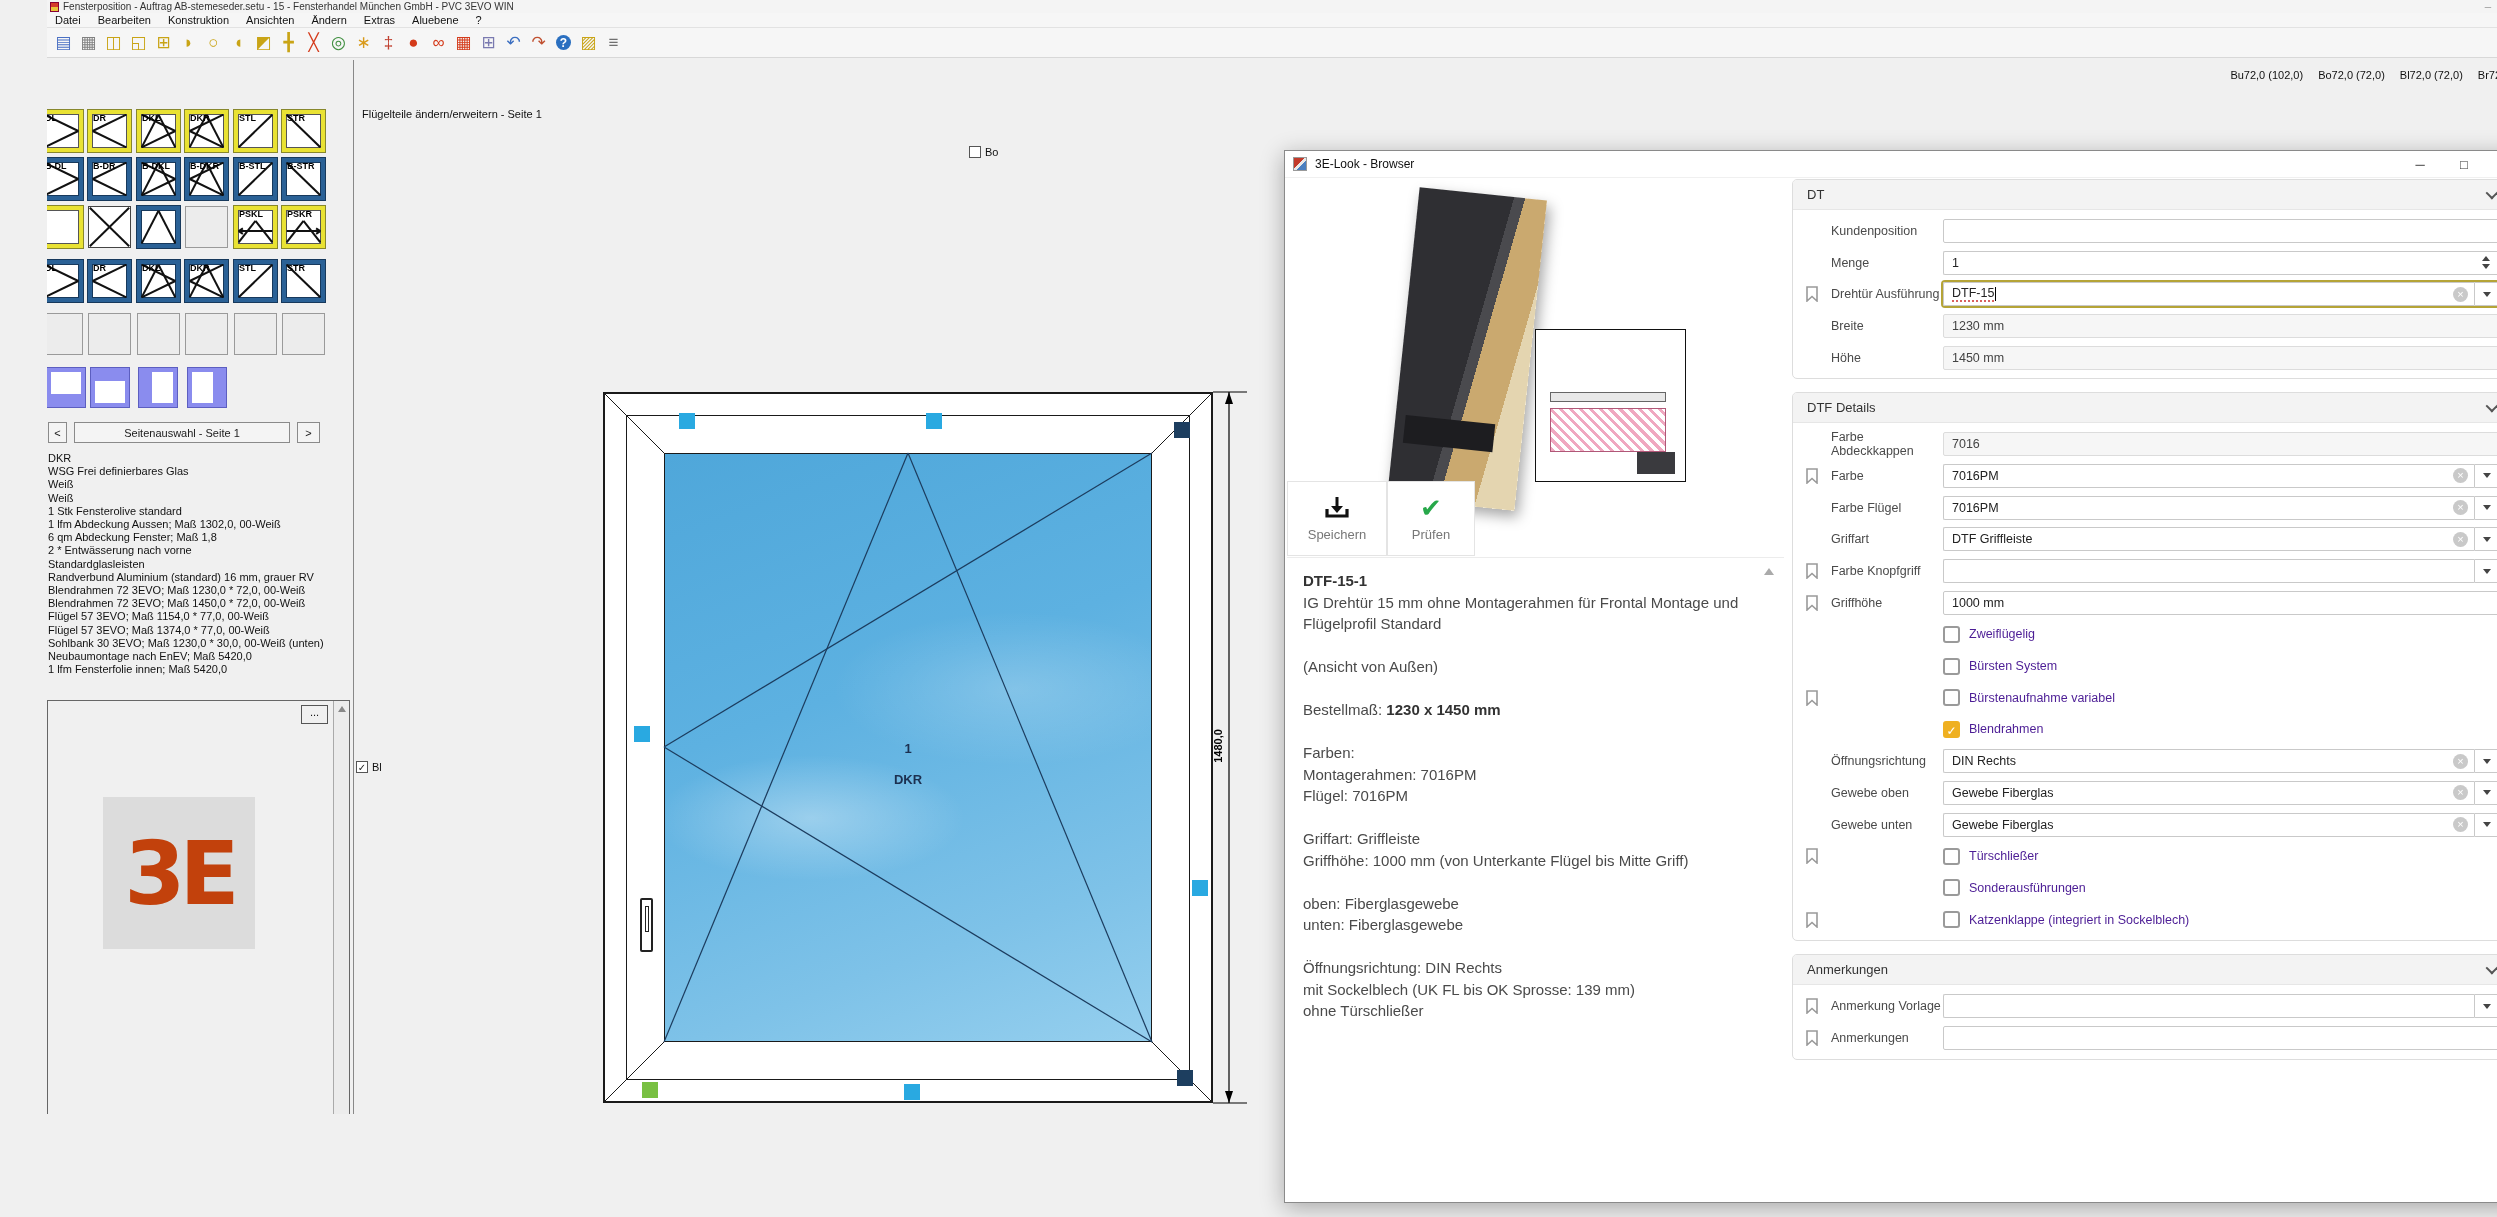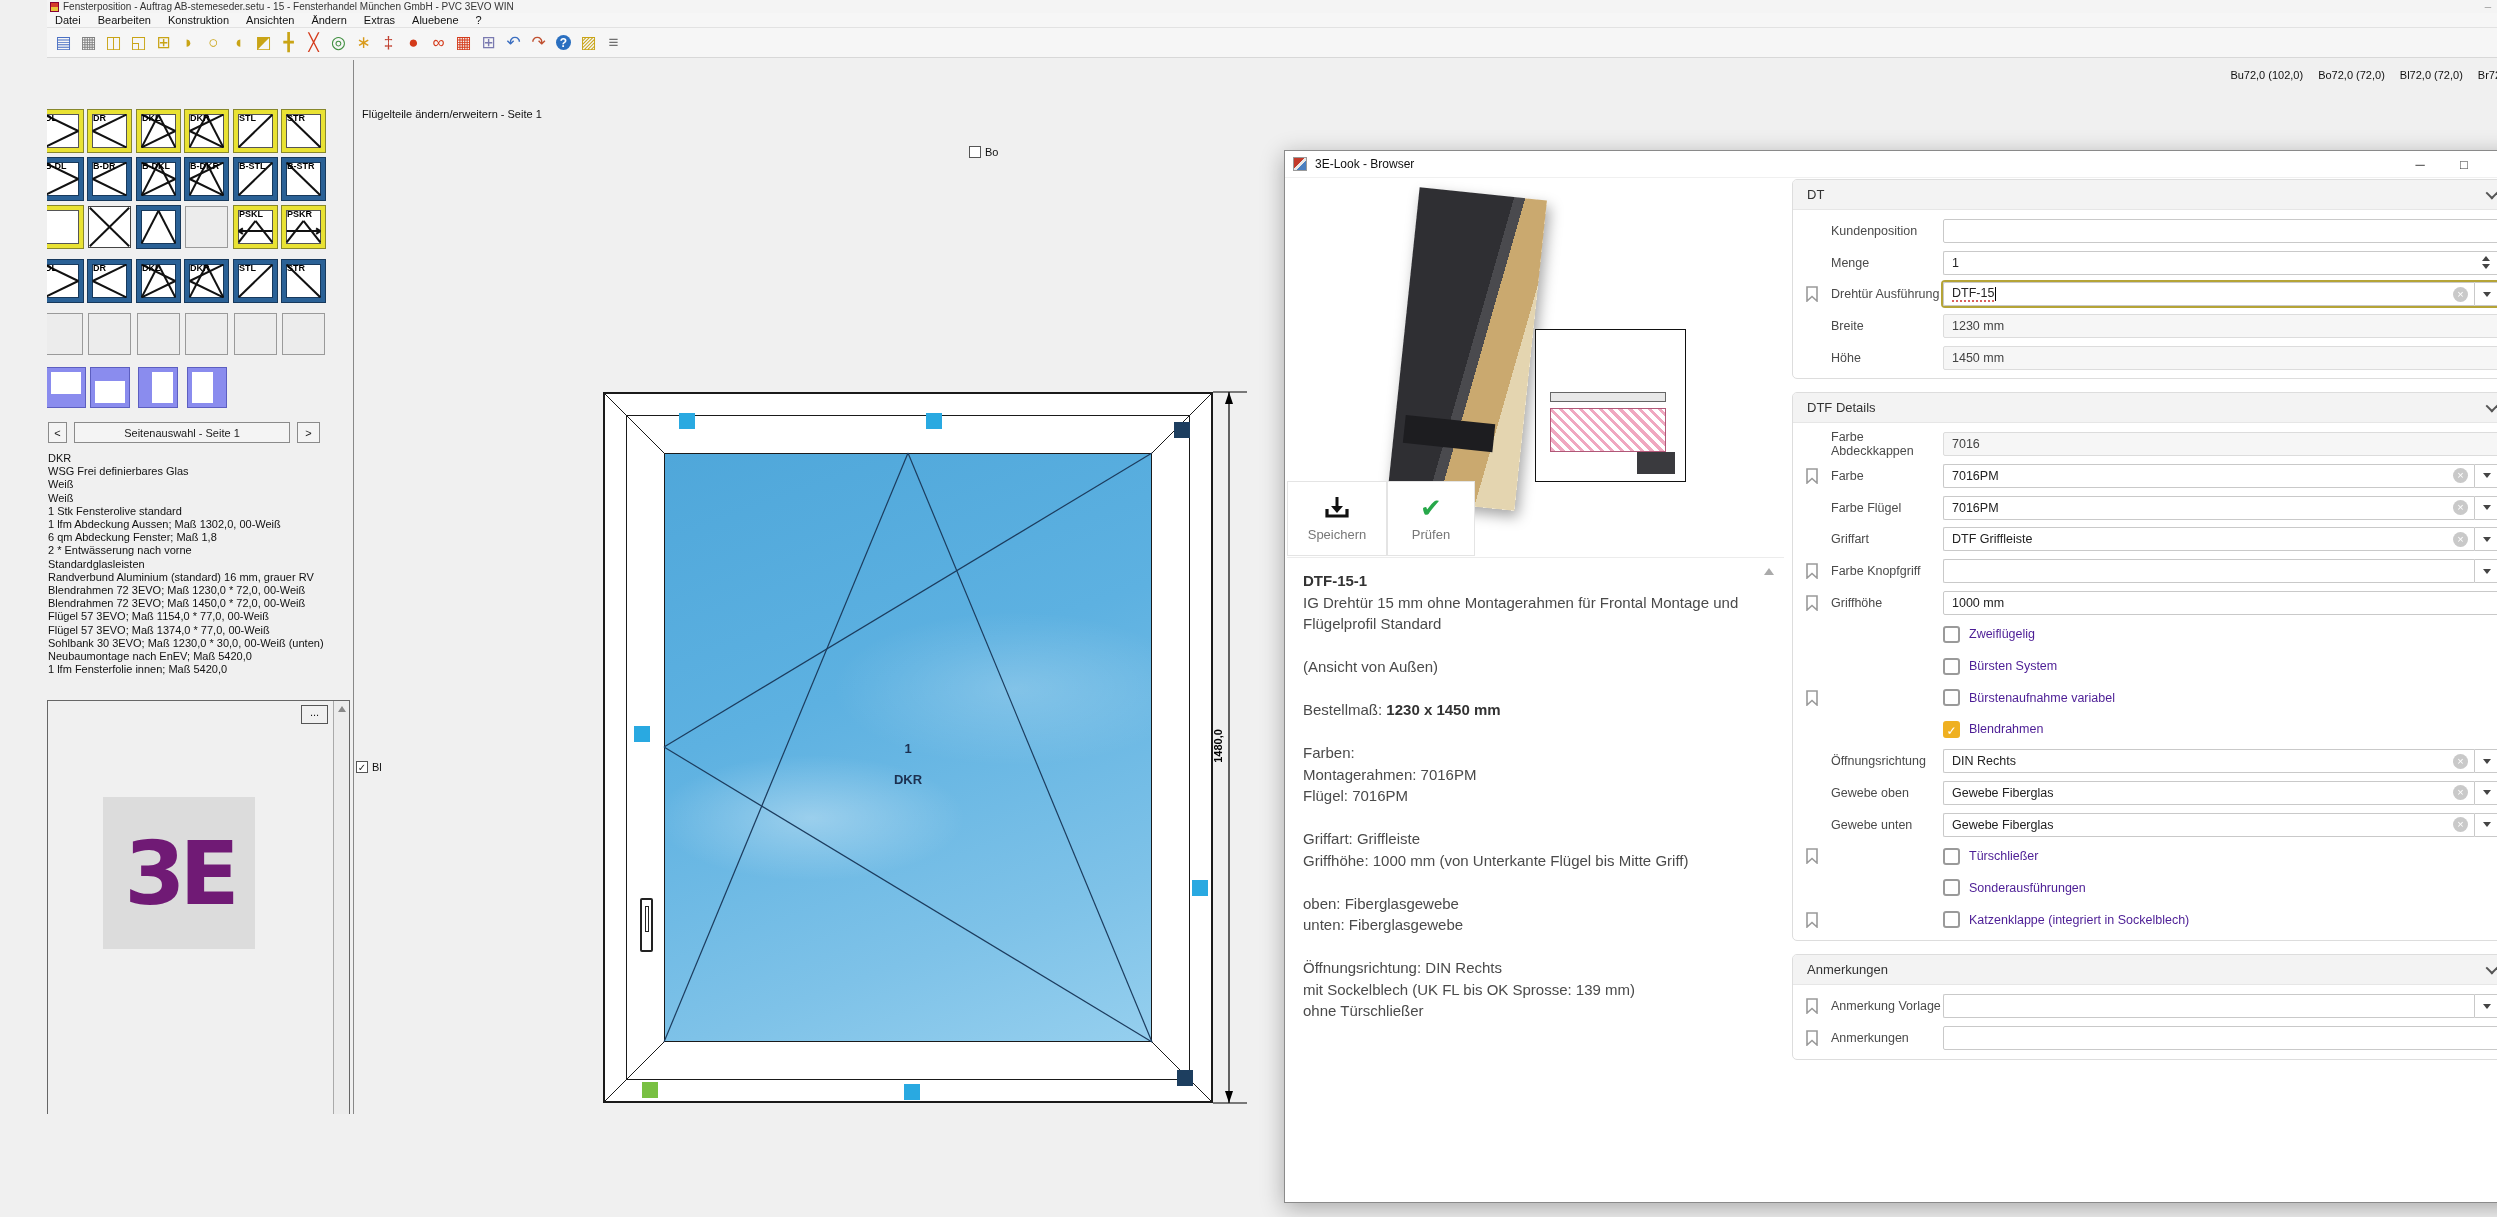--- a/index.html
+++ b/index.html
@@ -28,21 +28,21 @@
   .tile.empty  { border:1px solid #9a9a9a; background:#ececec; }
   .tile .tl { position:absolute; top:-1px; left:1px; font-size:9px; font-weight:bold; color:#000; z-index:2; }
   .otile { position:absolute; width:38px; height:39px; border:4px solid #8a8cee; outline:1px solid #5c5ec0; background:#fff; cursor:pointer; }
   .oband { position:absolute; background:#8a8cee; }
   .pager-btn { position:absolute; height:21px; border:1px solid #8a8a8a; background:#f4f4f4; font-size:11px; display:flex; align-items:center; justify-content:center; cursor:pointer; }
   .spec-list { position:absolute; left:1px; top:392px; width:292px; font-size:11px; line-height:13.2px; color:#111; white-space:nowrap; }
   .subpanel { position:absolute; left:0; top:640px; width:303px; height:517px; border:1px solid #666; background:#f0f0f0; }
   .more-btn { position:absolute; right:21px; top:4px; width:27px; height:19px; border:1px solid #555; background:#f0f0f0; font-size:11px; text-align:center; cursor:pointer; }
   .sub-scroll { position:absolute; right:0; top:0; bottom:0; width:16px; background:#ececec; border-left:1px solid #aaa; }
   .sub-scroll .up { position:absolute; top:5px; left:4px; width:0; height:0; border-left:4px solid transparent; border-right:4px solid transparent; border-bottom:6px solid #888; }
-  .watermark { position:absolute; left:55px; top:96px; width:152px; height:152px; background:#dcdcdc; display:flex; align-items:center; justify-content:center; font-size:88px; font-weight:bold; color:#701a75; letter-spacing:-6px; font-family:"DejaVu Sans",sans-serif; }
+  .watermark { position:absolute; left:55px; top:96px; width:152px; height:152px; background:#dcdcdc; display:flex; align-items:center; justify-content:center; font-size:88px; font-weight:bold; color:#c2410c; letter-spacing:-6px; font-family:"DejaVu Sans",sans-serif; }
   .splitter { position:absolute; left:306px; top:60px; width:1px; bottom:0; background:#888; }
 
   
   .canvas { position:absolute; left:307px; top:60px; right:0; bottom:0; overflow:hidden; }
   .mode-label { position:absolute; left:8px; top:48px; font-size:11px; color:#111; }
   .profile-row { position:absolute; top:9px; right:2px; display:flex; gap:15px; font-size:11px; color:#111; white-space:nowrap; }
   .cb-row { position:absolute; display:flex; align-items:center; gap:4px; font-size:11px; color:#111; }
   .cb-box { width:12px; height:12px; border:1px solid #555; background:#fff; display:flex; align-items:center; justify-content:center; font-size:10px; color:#222; }
   .win-frame-outer { position:absolute; left:249px; top:332px; width:610px; height:711px; background:#fff; border:2px solid #1a1a1a; }
   .win-frame-inner { position:absolute; left:272px; top:355px; width:564px; height:665px; border:1px solid #1a1a1a; }

